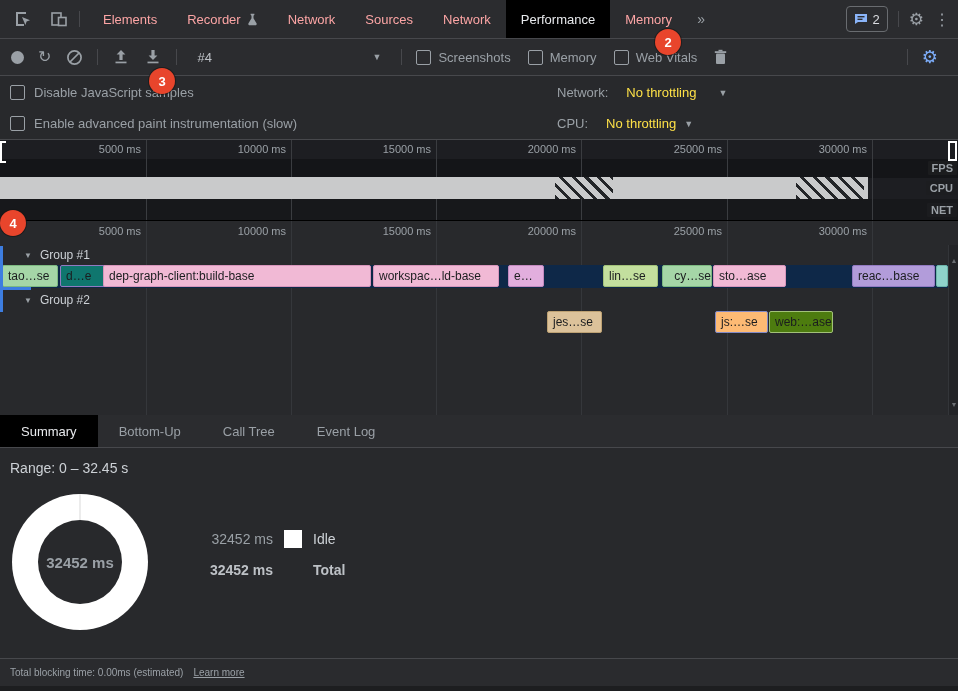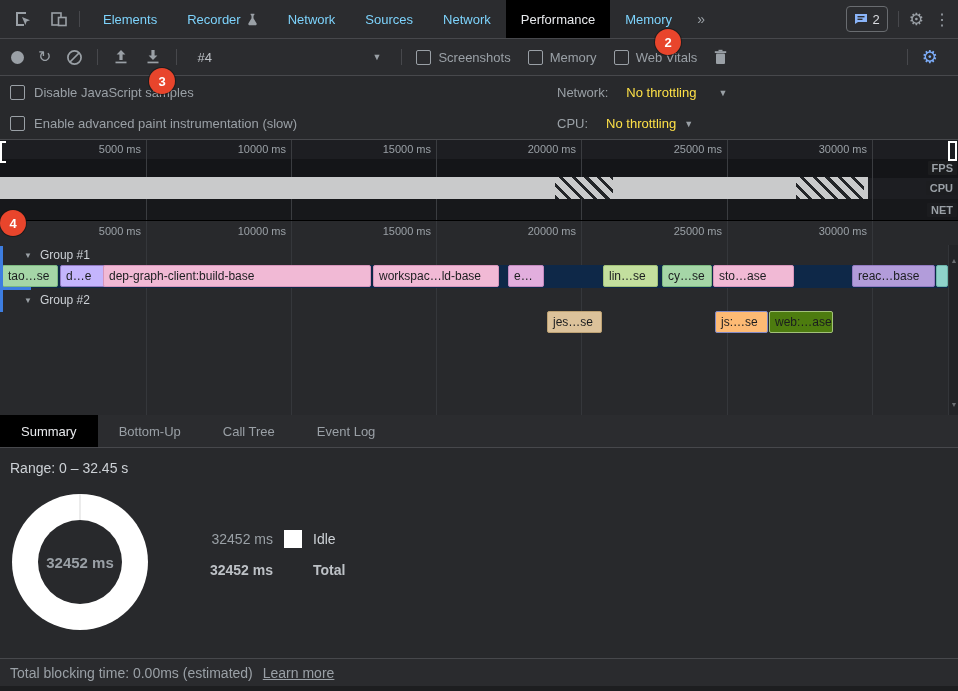--- a/index.html
+++ b/index.html
@@ -6,21 +6,21 @@
   .app{position:relative;width:958px;height:691px;background:#28292c;overflow:hidden;
        font-family:"Liberation Sans",sans-serif;color:#9aa0a6;font-size:13px;
        -webkit-font-smoothing:antialiased;}
   .sep{width:1px;height:16px;background:#47484c;flex:0 0 1px;}
   
   .tabbar{position:absolute;left:0;top:0;width:958px;height:38px;background:#2b2c2f;
           border-bottom:1px solid #47484c;display:flex;align-items:center;}
   .tabbar .icon-btn{width:22px;height:22px;display:flex;align-items:center;justify-content:center;margin:0 5px;}
   .tabbar .lead{display:flex;align-items:center;margin-left:7px;margin-right:8px;gap:4px;}
   #main-tabs{display:flex;height:38px;align-items:stretch;}
-  .tab{display:flex;align-items:center;padding:0 15px;color:#7dd3fc;cursor:default;gap:6px;}
+  .tab{display:flex;align-items:center;padding:0 15px;color:#fca5a5;cursor:default;gap:6px;}
   .tab.active{background:#000;color:#e8eaed;}
   .tab-overflow{display:flex;align-items:center;padding:0 10px;font-size:14px;}
   .tabbar-right{position:absolute;right:8px;top:0;height:38px;display:flex;align-items:center;gap:10px;}
   .issues-chip{display:flex;align-items:center;gap:5px;border:1px solid #696c70;border-radius:4px;
                padding:2px 7px;height:20px;color:#dadce0;}
   .glyph{font-size:17px;line-height:1;}
   .dots{font-size:16px;letter-spacing:0;}
   
   .toolbar{position:absolute;left:0;top:39px;width:958px;height:37px;background:#2b2c2f;
            border-bottom:1px solid #47484c;display:flex;align-items:center;gap:14px;padding-left:11px;box-sizing:border-box;}
@@ -82,21 +82,21 @@
                 justify-content:center;font-size:15px;font-weight:bold;color:#9aa0a6;}
   #legend{position:absolute;left:205px;top:82px;display:flex;flex-direction:column;gap:13px;}
   .legend-row{display:flex;align-items:center;gap:11px;font-size:14px;}
   .legend-val{width:68px;text-align:right;color:#9aa0a6;}
   .legend-swatch{width:18px;height:18px;}
   .legend-name{color:#cdd1d6;}
   .legend-row.bold .legend-val,.legend-row.bold .legend-name{font-weight:bold;color:#bdc1c6;}
   
   .footer{position:absolute;left:0;top:658px;width:958px;height:28px;background:#2a2b2e;
           border-top:1px solid #47484c;display:flex;align-items:center;padding-left:10px;box-sizing:border-box;gap:10px;
-          font-size:14px;color:#9aa0a6;}
+          font-size:10px;color:#9aa0a6;}
   .footer a{color:#9aa0a6;text-decoration:underline;cursor:pointer;}
   .bottom-strip{position:absolute;left:0;top:686px;width:958px;height:5px;background:#1d1e20;}
   
   .badge{position:absolute;width:26px;height:26px;border-radius:50%;background:#e8452c;color:#fff;
          font-size:13px;font-weight:bold;display:flex;align-items:center;justify-content:center;
          box-shadow:0 0 0 1px rgba(20,20,20,.6);z-index:50;}
 </style>
 </head>
 <body>
 
@@ -281,39 +281,39 @@
       </div>
     <div class="track-bg"></div>
     <div id="fl-groups">
         <div class="group-hdr" style="top: 25px;">
           <span class="tri">▼</span>
           <span>Group #1</span>
         </div>
         <div class="bar" style="left: 2px; width: 56px; top: 44px; background: rgb(165, 214, 167); border-color: rgb(125, 185, 129);">
           <span>tao…se</span>
         </div>
-        <div class="bar" style="left: 60px; width: 61px; top: 44px; background: #c4b5fd; border-color: rgb(146, 122, 194); align-items: center;">
+        <div class="bar" style="left: 60px; width: 61px; top: 44px; background: #0f766e; border-color: rgb(146, 122, 194); align-items: center;">
           <span>d…e</span>
         </div>
         <div class="bar" style="left: 103px; width: 268px; top: 44px; background: rgb(241, 185, 213); border-color: rgb(215, 149, 187);">
           <span>dep-graph-client:build-base</span>
         </div>
         <div class="bar" style="left: 373px; width: 126px; top: 44px; background: rgb(241, 185, 213); border-color: rgb(215, 149, 187);">
           <span>workspac…ld-base</span>
         </div>
         <div class="bar" style="left: 508px; width: 36px; top: 44px; background: rgb(226, 174, 222); border-color: rgb(195, 137, 191);">
           <span>e…</span>
         </div>
         <div class="bar" style="left: 603px; width: 55px; top: 44px; background: rgb(195, 223, 158); border-color: rgb(162, 193, 121);">
           <span>lin…se</span>
         </div>
-        <div class="bar" style="left: 662px; width: 50px; top: 44px; background: rgb(165, 214, 167); border-color: rgb(125, 185, 129);">
+        <div class="bar" style="left: 662px; width: 50px; top: 44px; background: rgb(165, 214, 167); border-color: rgb(125, 185, 129); justify-content: flex-end;">
           <span>cy…se</span>
         </div>
-        <div class="bar" style="left: 713px; width: 81px; top: 44px; background: rgb(241, 185, 213); border-color: rgb(215, 149, 187);">
+        <div class="bar" style="left: 713px; width: 73px; top: 44px; background: rgb(241, 185, 213); border-color: rgb(215, 149, 187);">
           <span>sto…ase</span>
         </div>
         <div class="bar" style="left: 852px; width: 83px; top: 44px; background: rgb(178, 156, 218); border-color: rgb(146, 122, 194);">
           <span>reac…base</span>
         </div>
         <div class="bar" style="left: 936px; width: 12px; top: 44px; background: rgb(143, 211, 202); border-color: rgb(109, 181, 170);"></div>
         <div class="group-hdr" style="top: 70px;">
           <span class="tri">▼</span>
           <span>Group #2</span>
         </div>

